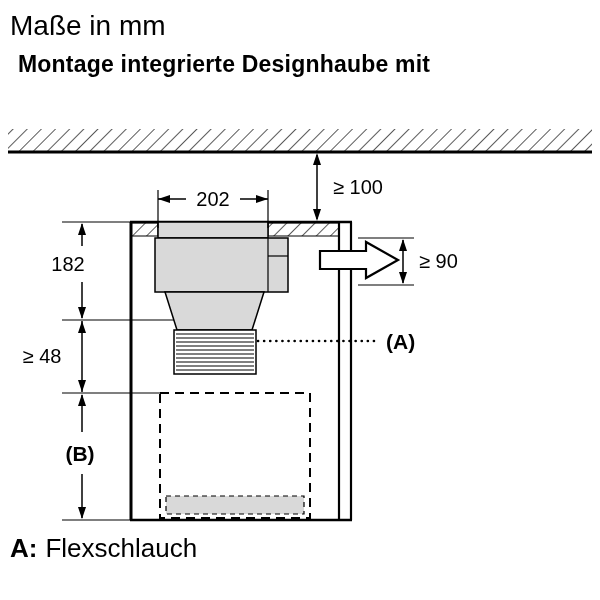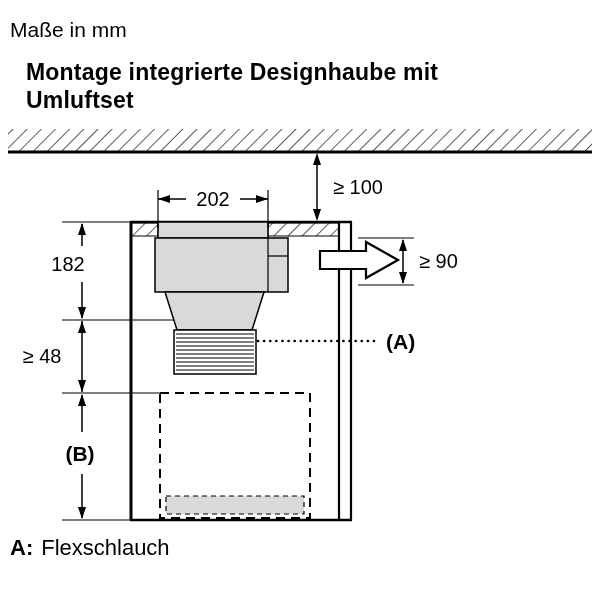--- a/index.html
+++ b/index.html
@@ -5,24 +5,24 @@
   * { box-sizing: border-box; }
   html, body { margin: 0; padding: 0; }
   body {
     width: 600px; height: 600px;
     background: #ffffff;
     font-family: "Liberation Sans", sans-serif;
     color: #000;
   }
   .page { position: relative; width: 600px; height: 600px; overflow: hidden; background:#fff; }
   .header { position: absolute; top: 6px; left: 10px; right: 8px; }
-  .units { font-size: 21px; font-weight: 400; margin: 12px 0 7px 0; }
-  .title { font-size: 23px; font-weight: 700; margin: 16px; line-height: 1.22; letter-spacing: 0.2px; }
+  .units { font-size: 28px; font-weight: 400; margin: 4px 0 7px 0; }
+  .title { font-size: 23px; font-weight: 700; margin: 8px; line-height: 1.22; letter-spacing: 0.2px; }
   svg.diagram { position: absolute; top: 0; left: 0; }
-  .legend { position: absolute; left: 10px; top: 534px; font-size: 22px; }
+  .legend { position: absolute; left: 10px; top: 534px; font-size: 26px; }
   .legend-row { height: 28px; line-height: 28px; }
   .legend-key { font-weight: 700; margin-right: 8px; }
 
   
   text { font-family: "Liberation Sans", sans-serif; font-size: 20px; fill: #000; }
   .dim-text { text-anchor: middle; dominant-baseline: central; }
   .dim-text-start { text-anchor: start; dominant-baseline: central; }
   .ref-text { font-weight: 700; font-size: 21px; dominant-baseline: central; }
   .thin  { stroke: #000; stroke-width: 1.2; fill: none; }
   .dim   { stroke: #000; stroke-width: 1.5; fill: none; }
@@ -31,21 +31,21 @@
   .arrowhead { fill: #000; stroke: none; }
   .gray  { fill: #d9d9d9; stroke: #000; stroke-width: 1.5; }
 </style>
 </head>
 <body>
 
 <div class="page">
 
   <div class="header">
     <p class="units">Maße in mm</p>
-    <h1 class="title"><span>Montage integrierte Designhaube mit</span><br><span>Umluftset</span></h1>
+    <h1 class="title"><span>Montage integrierte Designhaube mit</span><br></h1>
   </div>
 
   <svg class="diagram" width="600" height="600" viewBox="0 0 600 600" xmlns="http://www.w3.org/2000/svg">
     <defs>
       <pattern id="hatch" width="10" height="10" patternUnits="userSpaceOnUse" patternTransform="rotate(45)">
         <line x1="0" y1="0" x2="0" y2="10" stroke="#000" stroke-width="1.3"></line>
       </pattern>
     </defs>
 
     <g>

